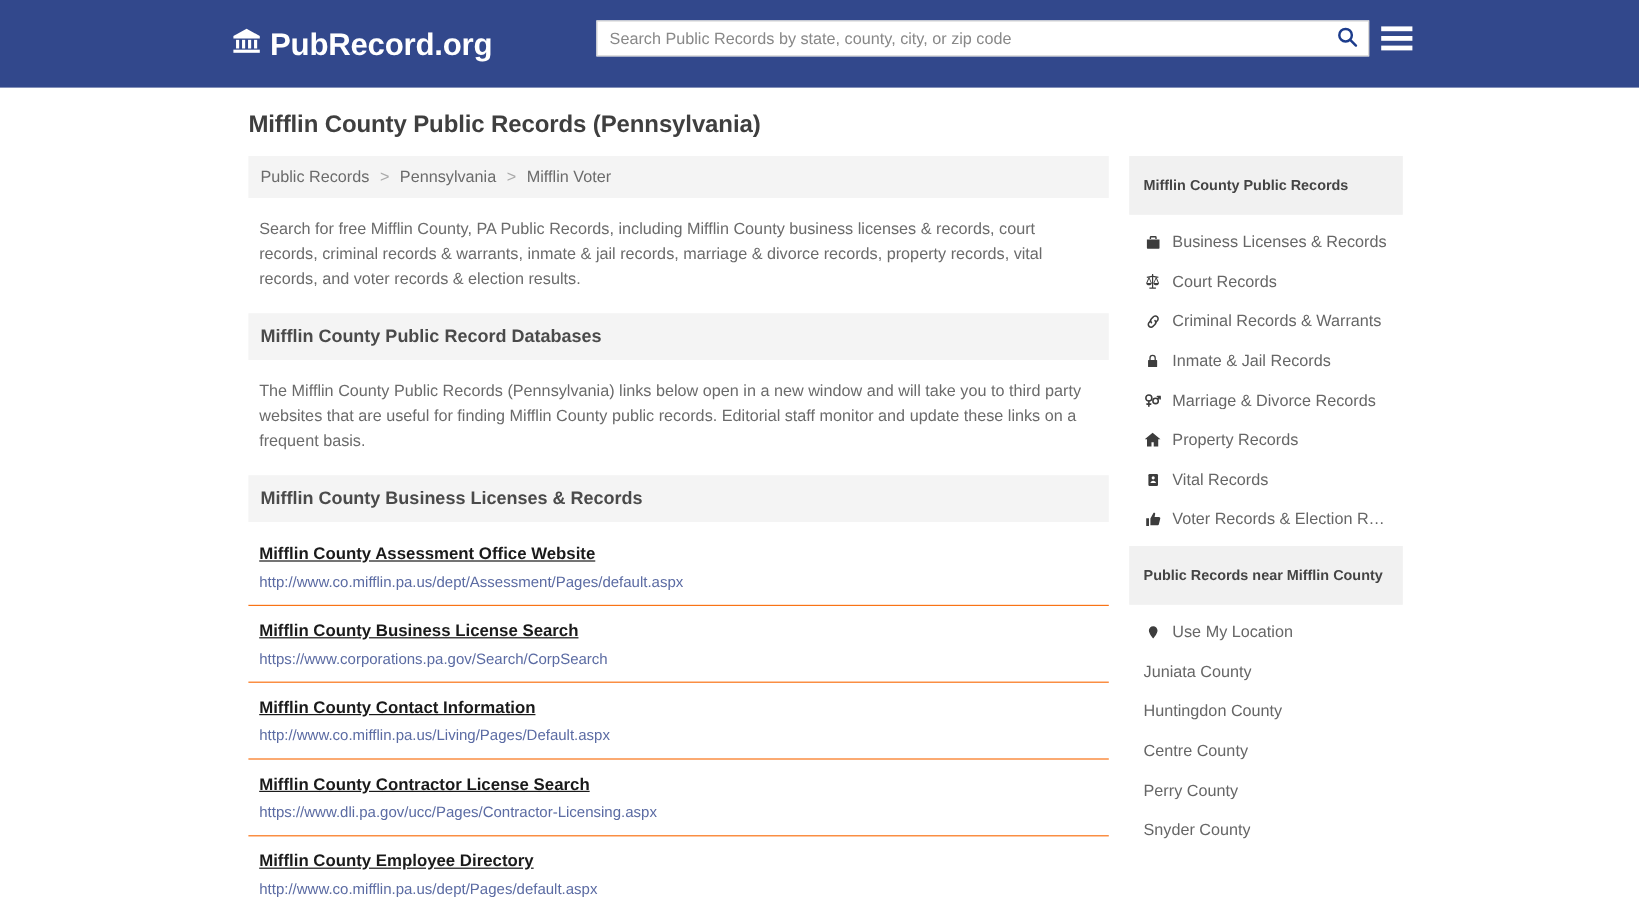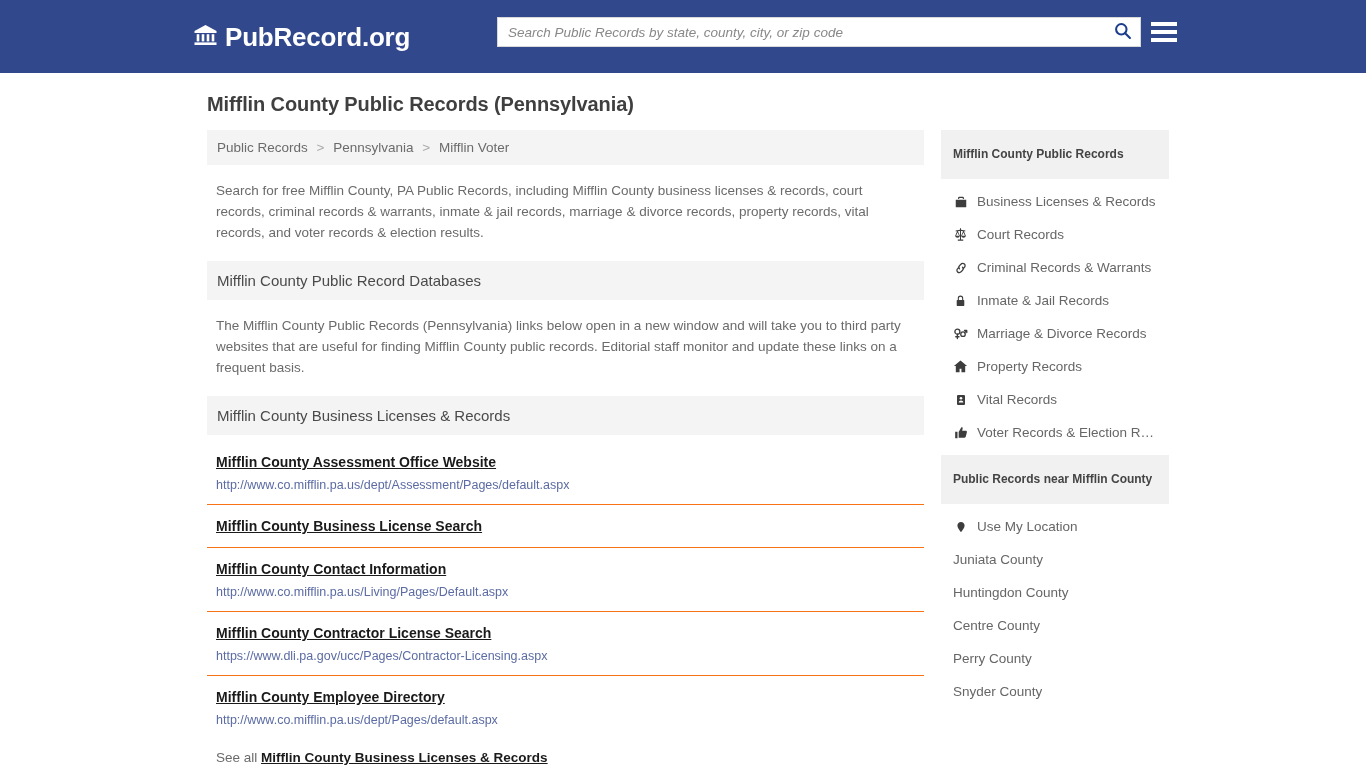--- a/index.html
+++ b/index.html
@@ -49,21 +49,20 @@
   .search-input {
     flex: 1;
     height: 28px;
     border: none;
     outline: none;
     padding: 0 10px;
     font-family: "Liberation Sans", sans-serif;
     font-size: 13.5px;
     color: #333;
     background: transparent;
-    font-style: italic;
   }
   .search-input::placeholder { color: #888888; }
   .search-btn {
     width: 36px; height: 28px;
     background: transparent;
     border: none;
     cursor: pointer;
     display: flex;
     align-items: center;
     justify-content: center;
@@ -131,21 +130,21 @@
     color: #6b6b6b;
     margin: 15px 0 18px 9px;
     width: 690px;
   }
 
   
   .section-head {
     background: #f4f4f4;
     padding: 11px 10px;
     font-size: 15px;
-    font-weight: normal;
+    font-weight: bold;
     color: #4a4a4a;
   }
 
   
   .link-list { margin-top: 4px; }
   .link-row {
     padding: 12px 0 12px 9px;
     border-bottom: 1px solid #f97316;
   }
   .link-row:first-child { padding-top: 14px; }
@@ -270,20 +269,21 @@
 
         <div class="section-head">Mifflin County Business Licenses &amp; Records</div>
 
         <div class="link-list">
           <div class="link-row">
             <span class="rec-title">Mifflin County Assessment Office Website</span>
             <span class="rec-url">http://www.co.mifflin.pa.us/dept/Assessment/Pages/default.aspx</span>
           </div>
           <div class="link-row">
             <span class="rec-title">Mifflin County Business License Search</span>
+            <span class="rec-url">https://www.corporations.pa.gov/Search/CorpSearch</span>
           </div>
           <div class="link-row">
             <span class="rec-title">Mifflin County Contact Information</span>
             <span class="rec-url">http://www.co.mifflin.pa.us/Living/Pages/Default.aspx</span>
           </div>
           <div class="link-row">
             <span class="rec-title">Mifflin County Contractor License Search</span>
             <span class="rec-url">https://www.dli.pa.gov/ucc/Pages/Contractor-Licensing.aspx</span>
           </div>
           <div class="link-row" style="border-bottom:none">

